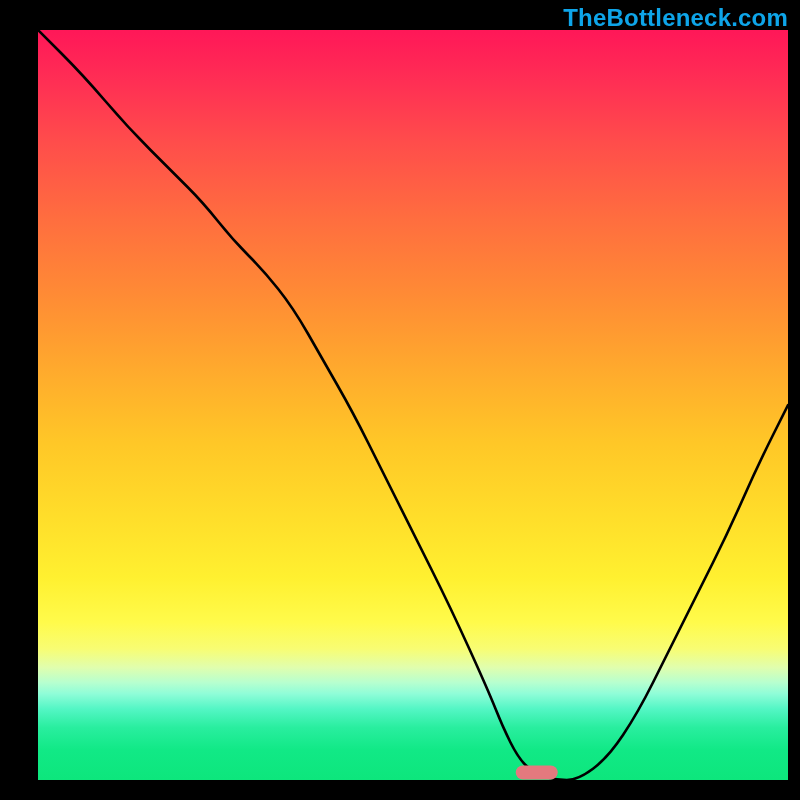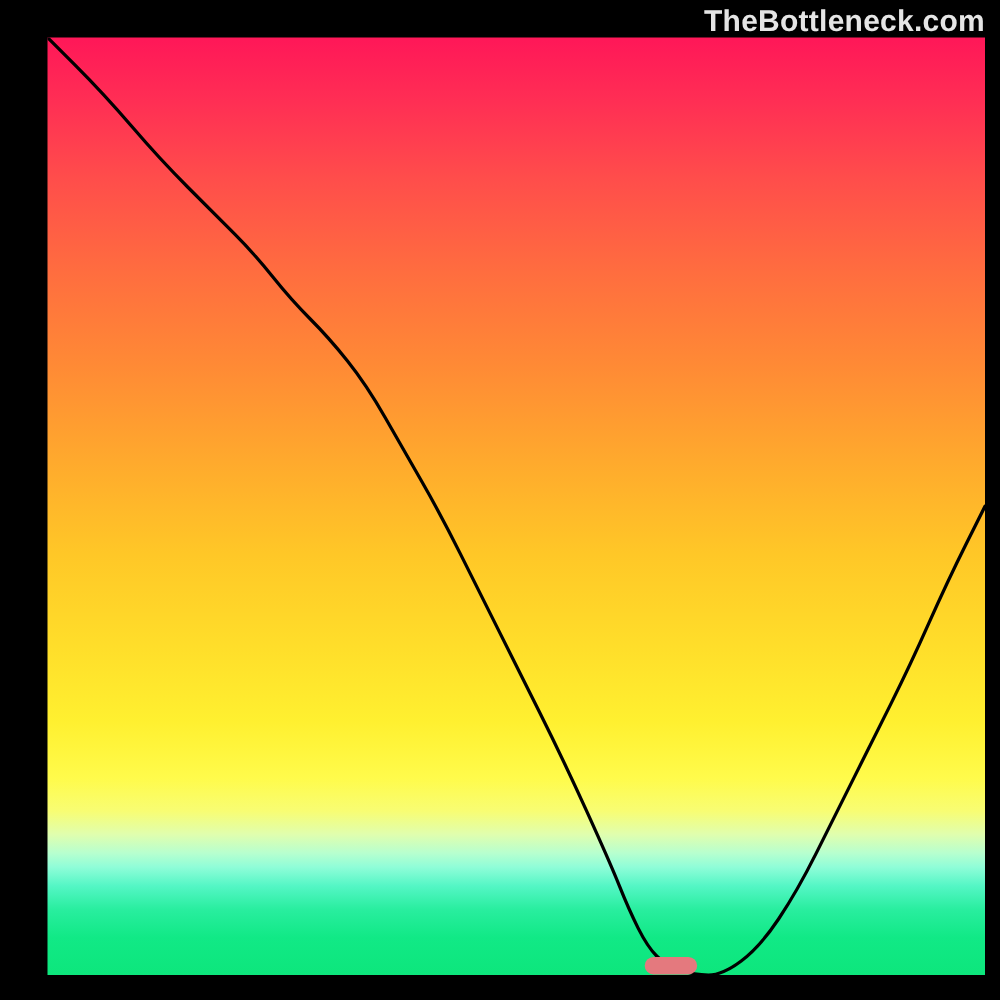--- a/index.html
+++ b/index.html
@@ -15,21 +15,21 @@
     width: 800px;
     height: 800px;
   }
   .watermark {
     position: absolute;
     top: 4px;
     right: 12px;
     font-family: Arial, Helvetica, sans-serif;
     font-size: 24px;
     font-weight: bold;
-    color: #e5e5e5;
+    color: #0ea5e9;
     z-index: 10;
     letter-spacing: 0.2px;
   }
   .plot-area {
     position: absolute;
     left: 38px;
     top: 30px;
     width: 750px;
     height: 750px;
     background: linear-gradient(to bottom,

